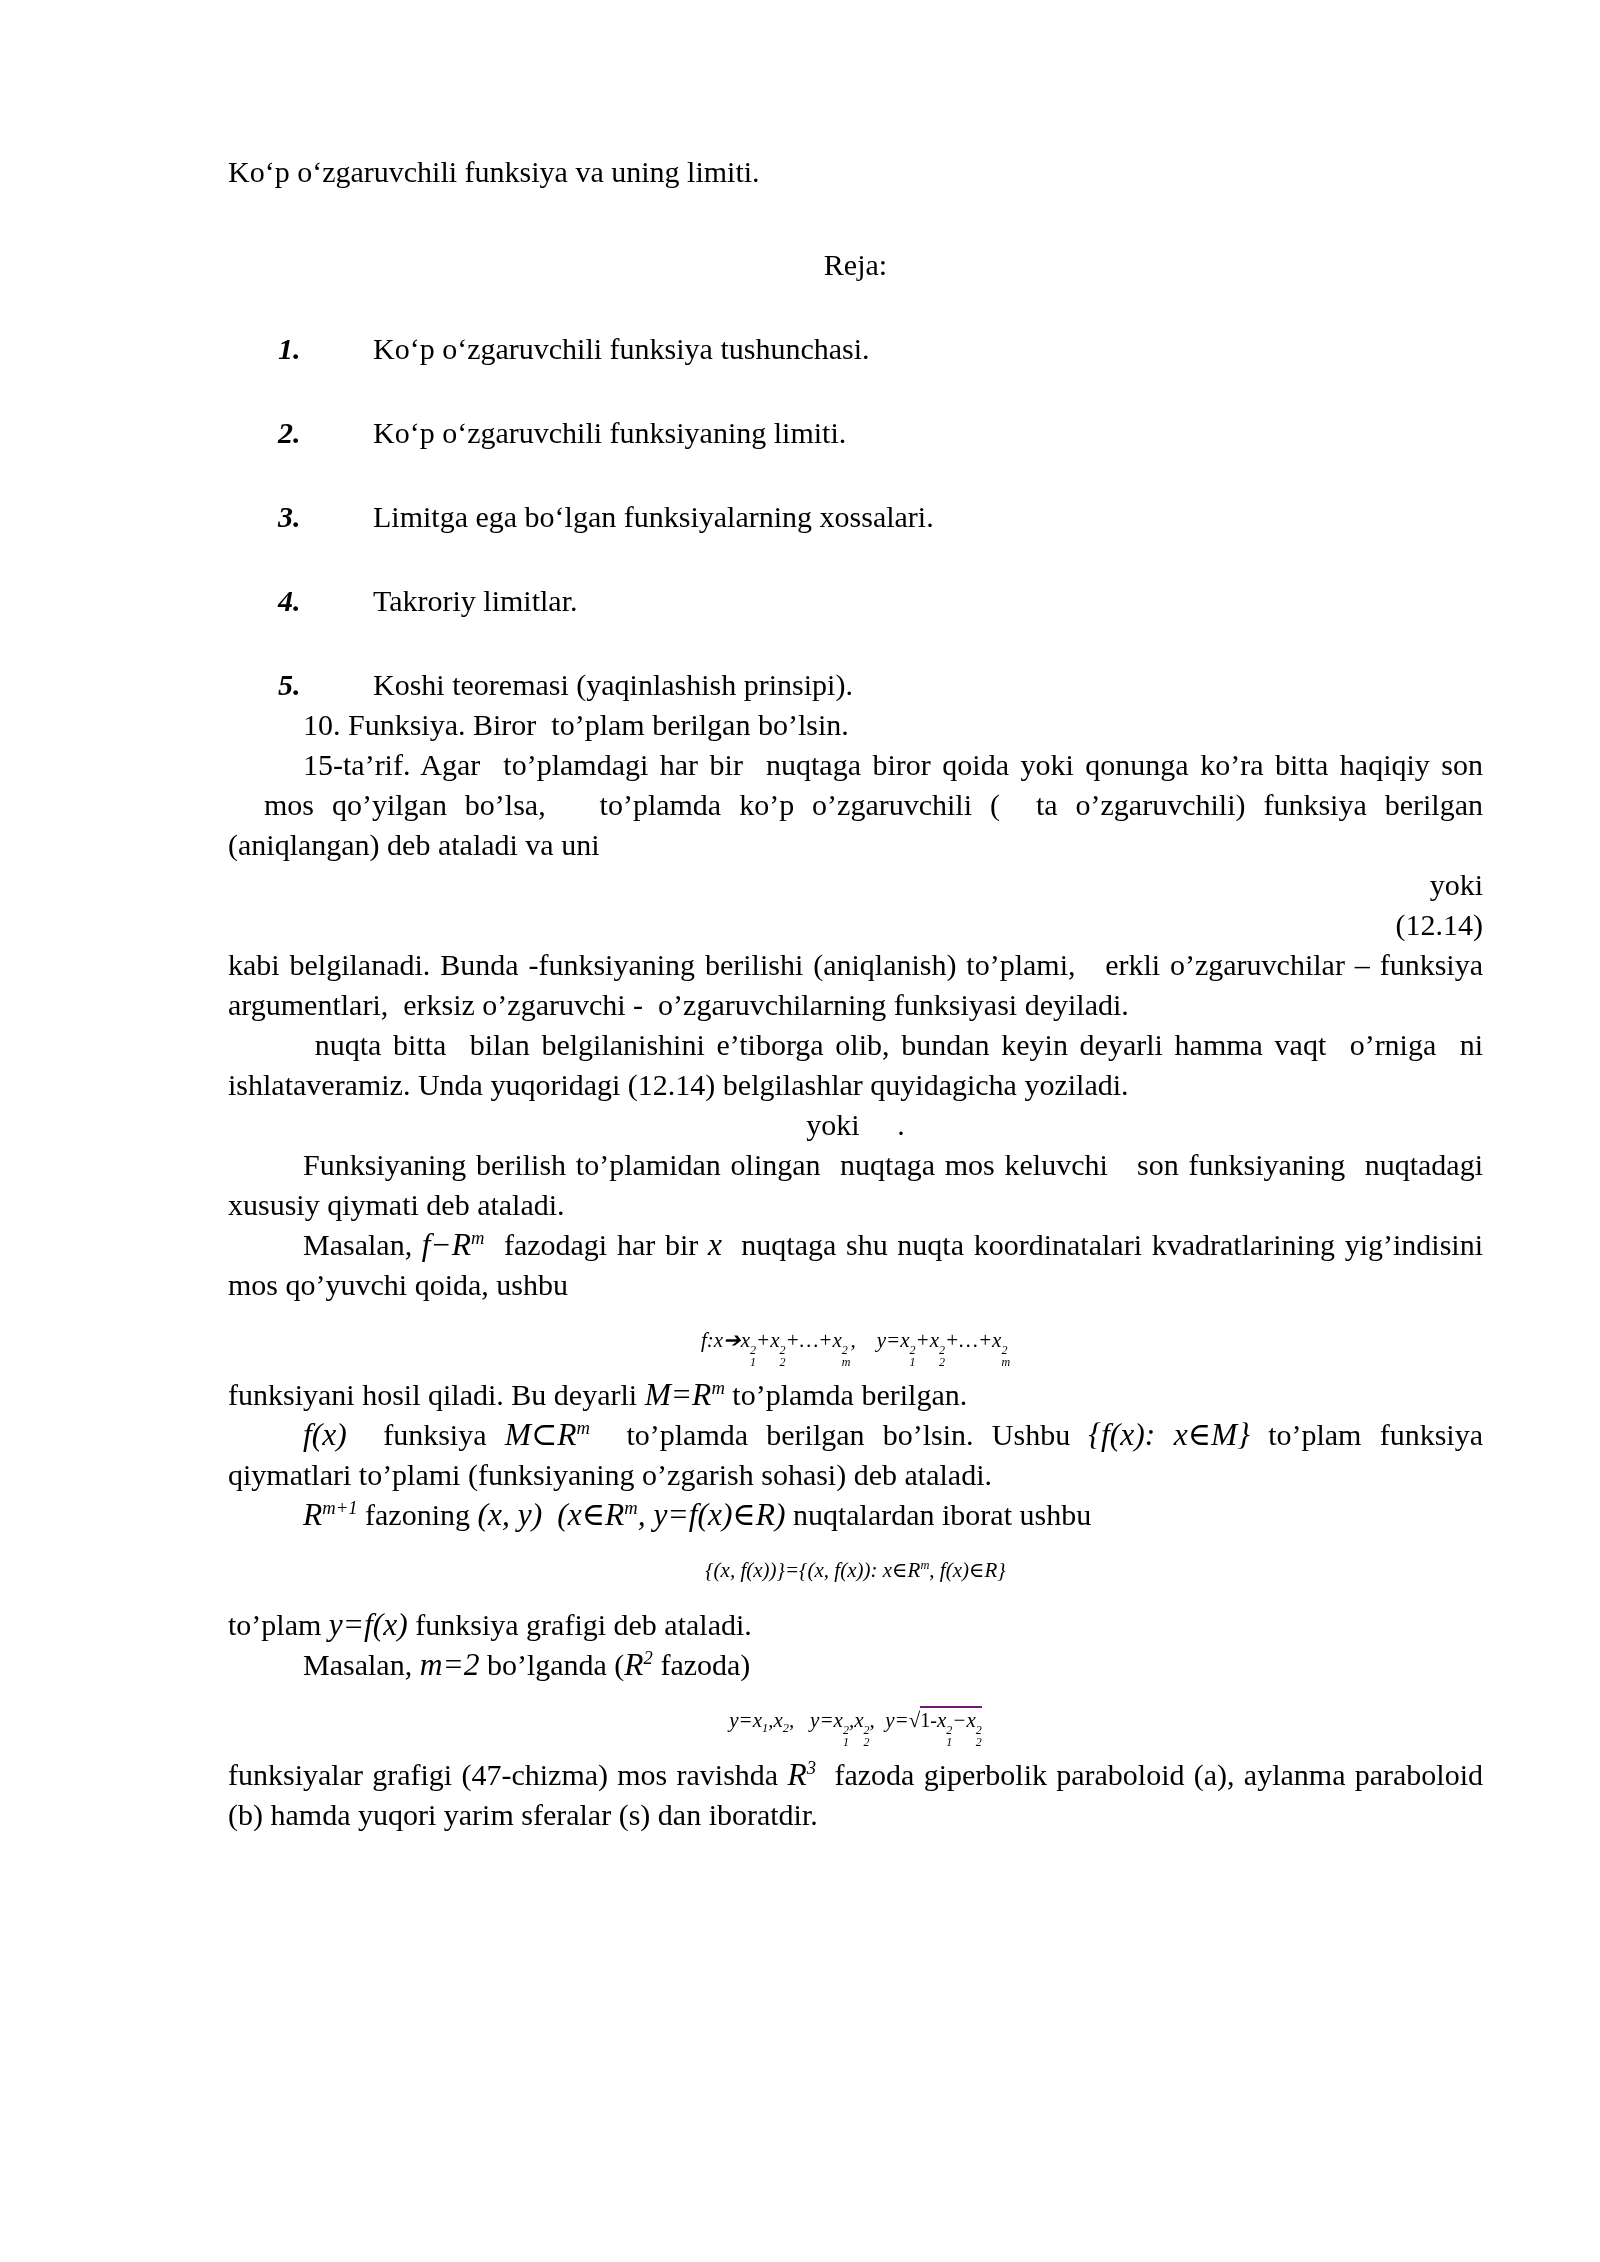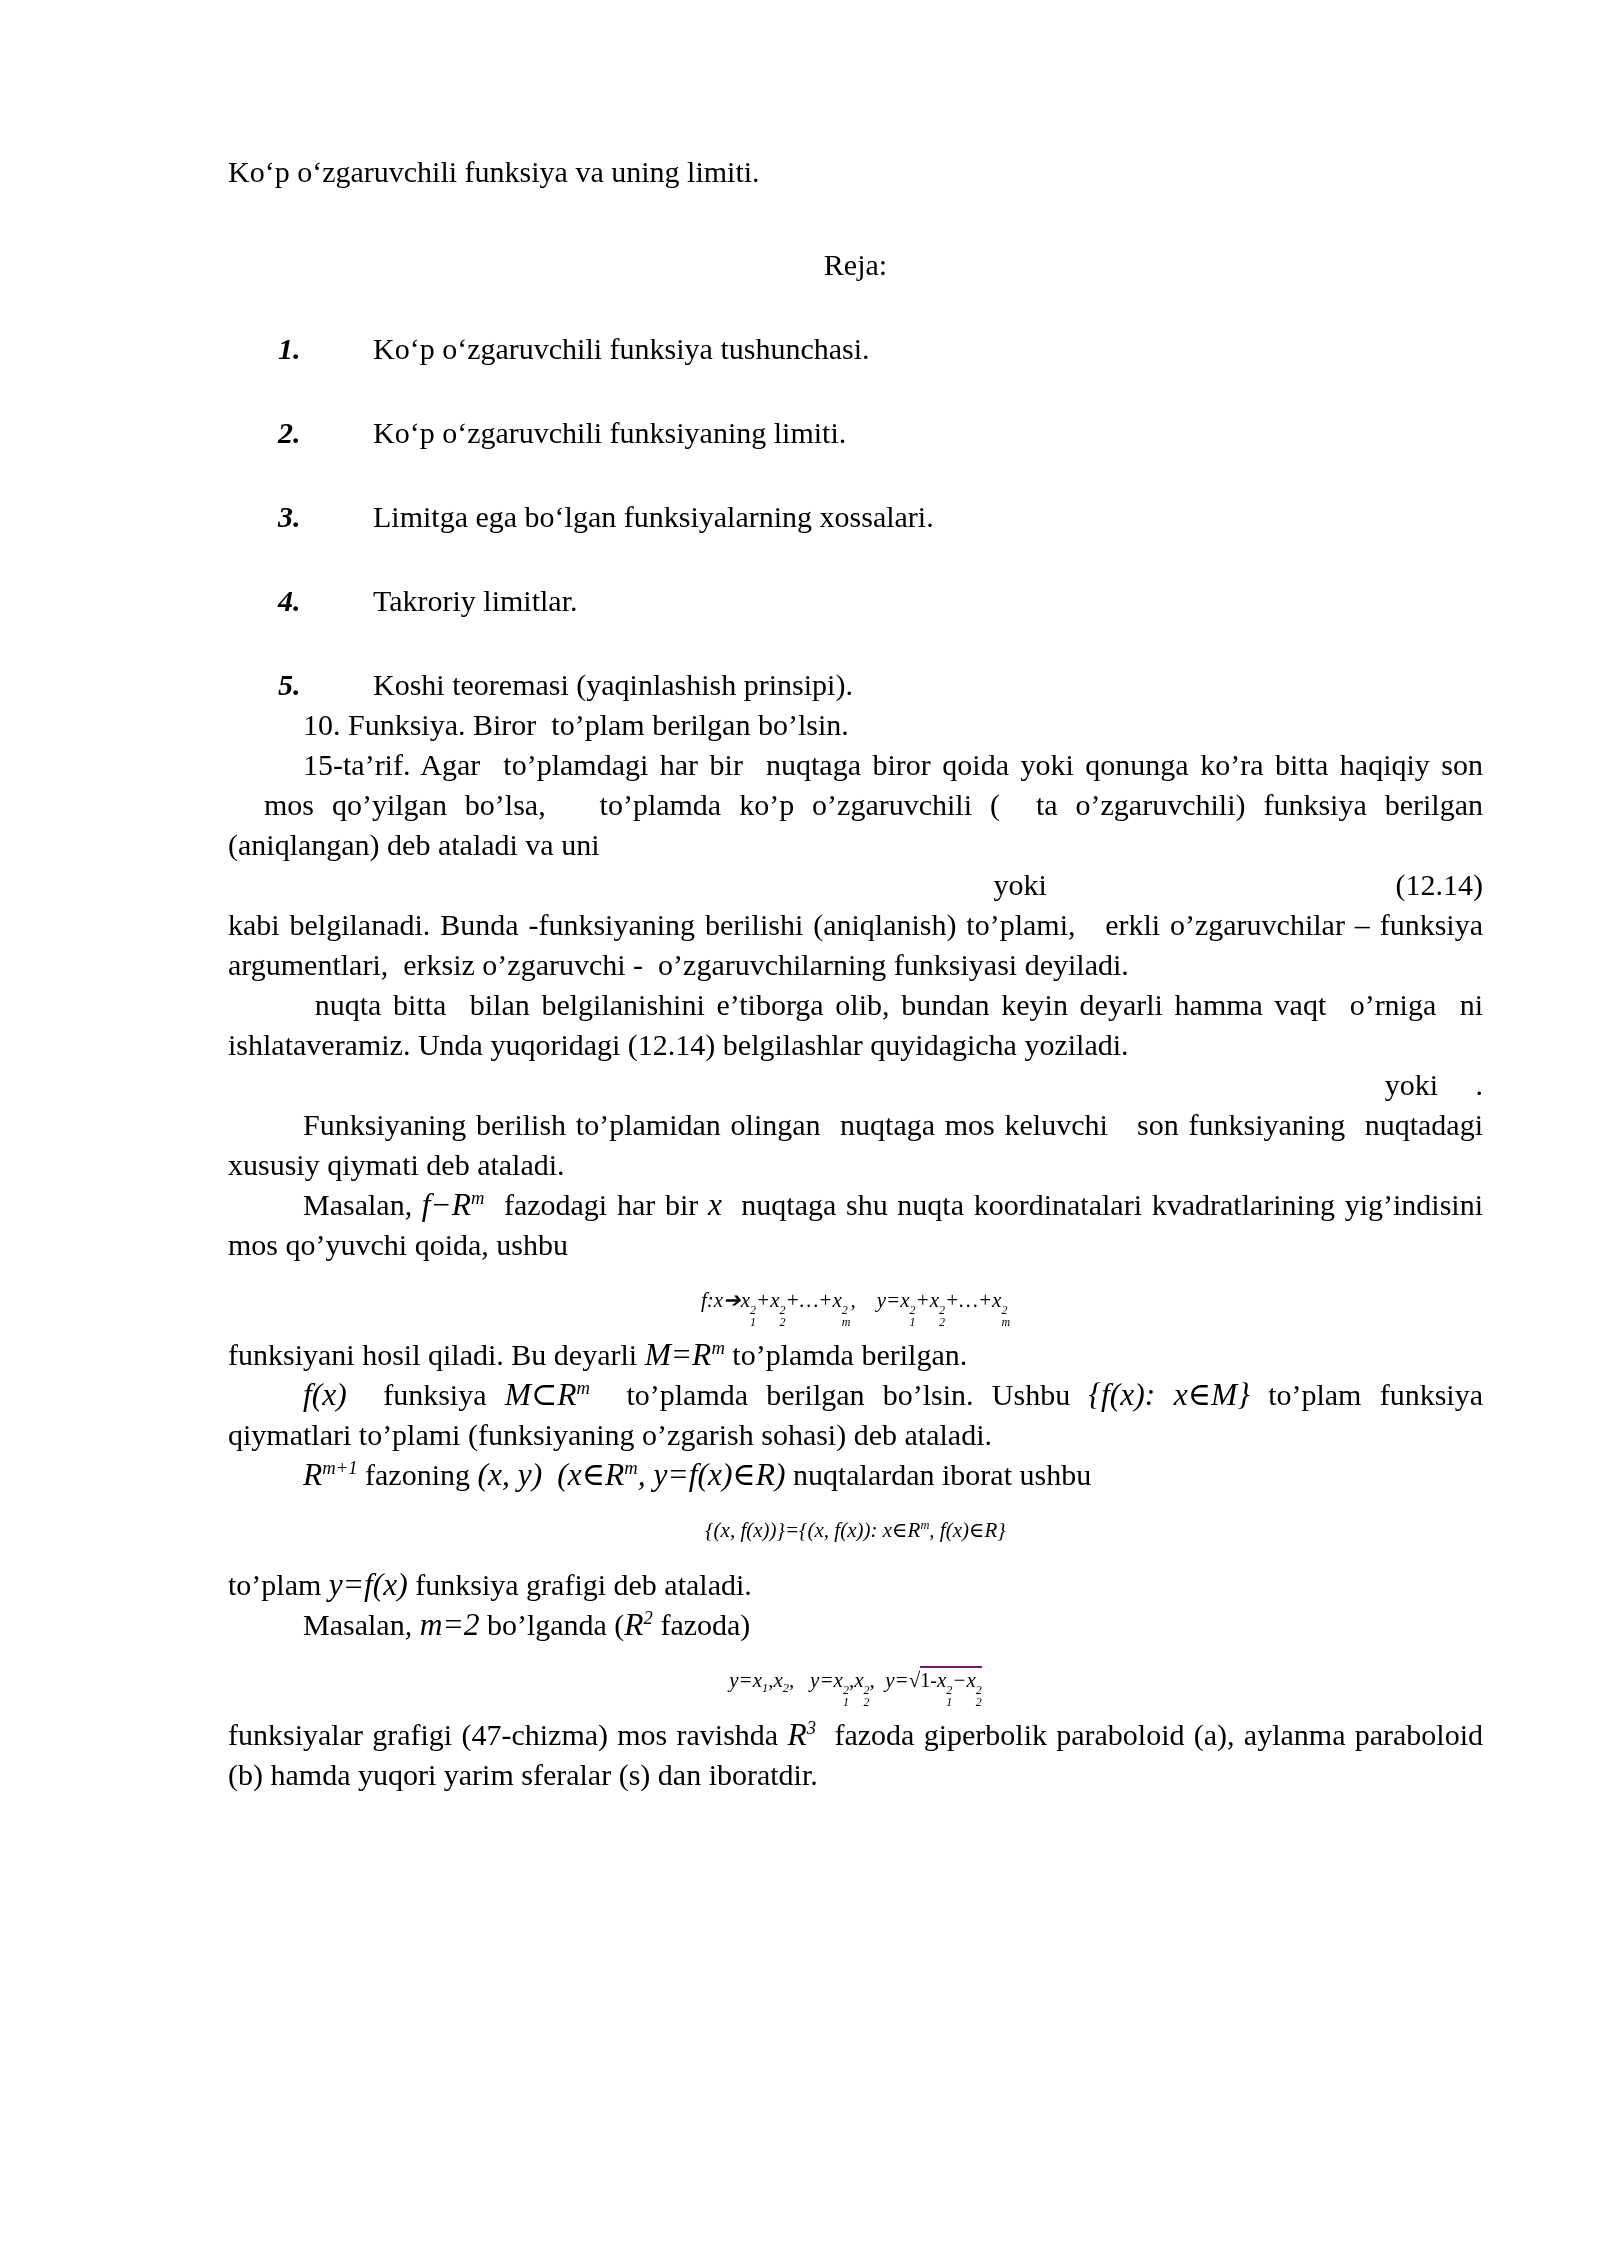--- a/index.html
+++ b/index.html
@@ -47,25 +47,26 @@
   }
   p.body {
     margin: 0;
     text-align: justify;
   }
   p.indent {
     text-indent: 75px;
   }
   p.center {
     margin: 0;
-    text-align: right;
+    text-align: center;
   }
   .eqline {
     display: flex;
-    align-items: flex-start;
+    align-items: flex-end;
+    flex-direction: column;
   }
   .eqline .yoki-word { margin-left: 61%; }
   .eqline .eq-number { margin-left: auto; }
   .formula {
     margin: 6px 0;
     text-align: center;
     font-size: 20px;
     line-height: 58px;
   }
   .run-math {

